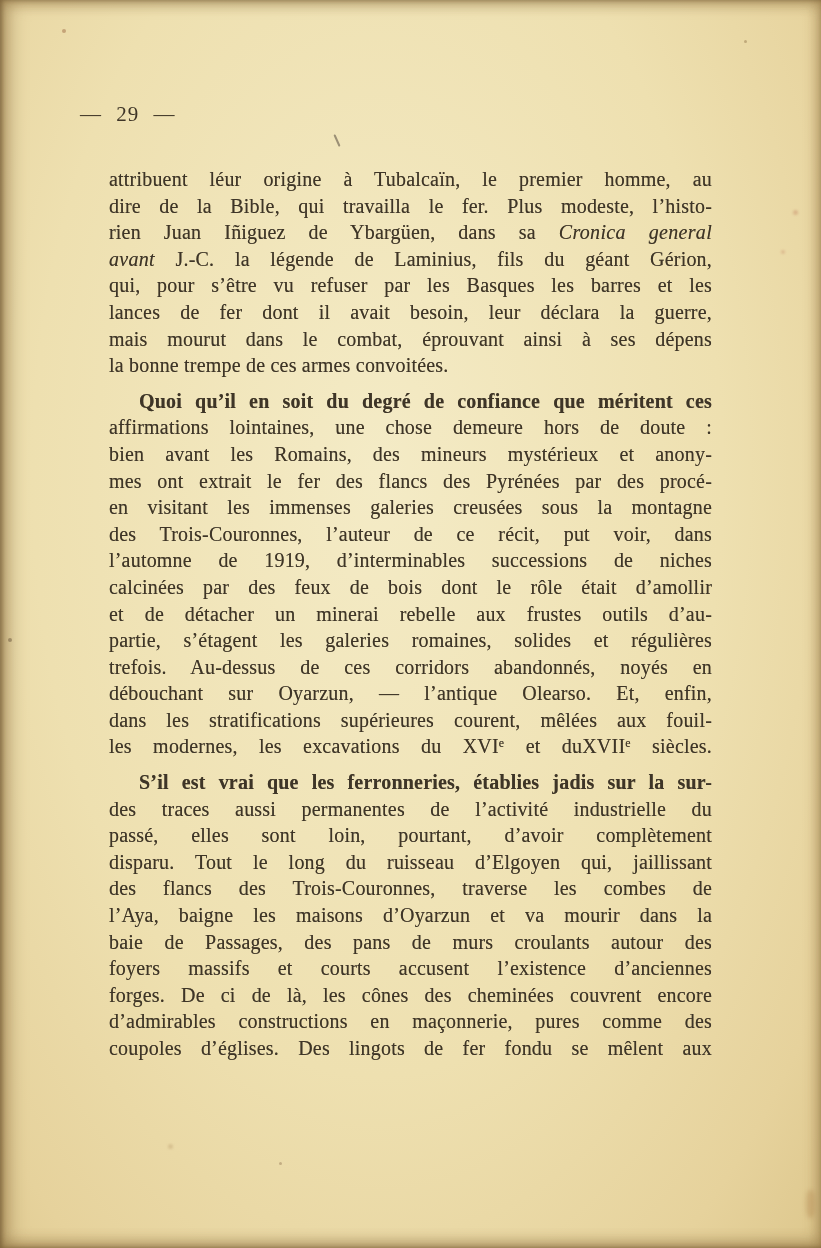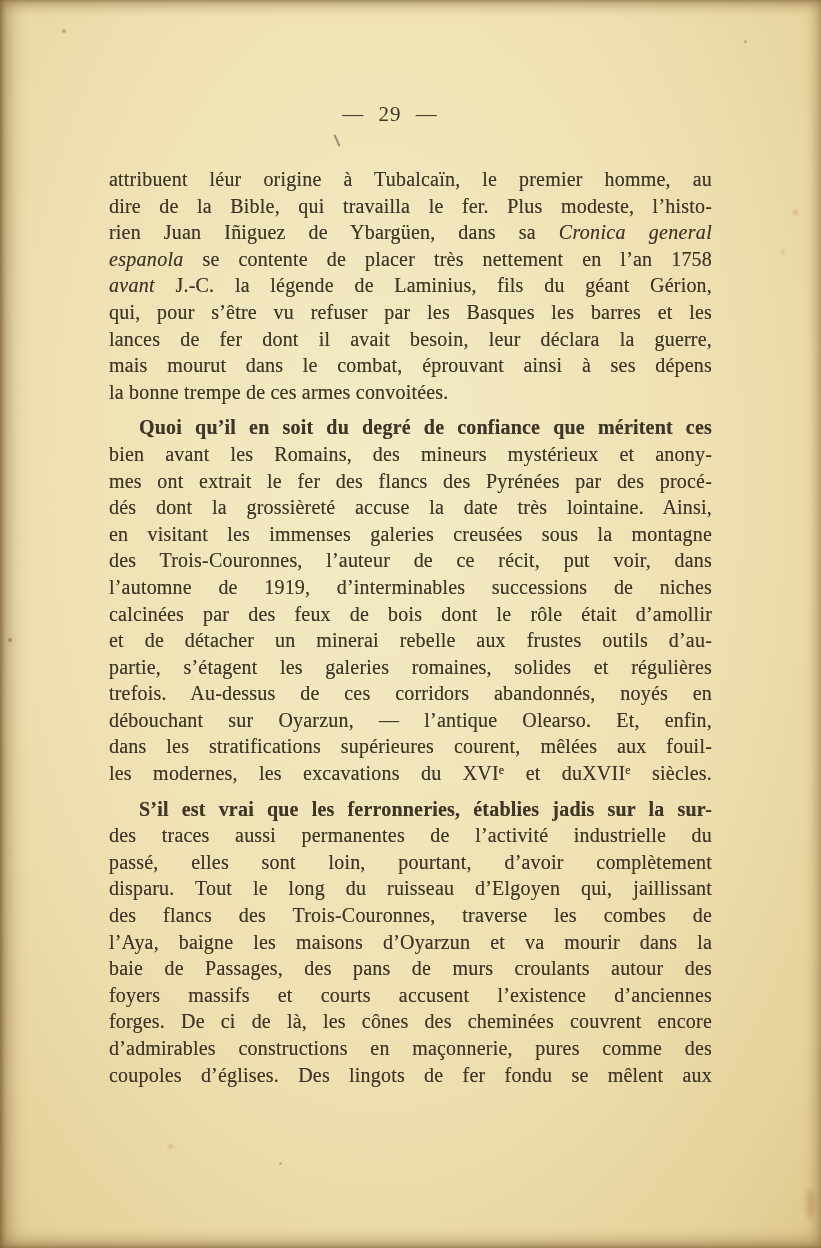--- a/index.html
+++ b/index.html
@@ -25,21 +25,20 @@
       inset 2px 0 4px rgba(70, 50, 25, 0.45),
       inset -5px 0 14px rgba(140, 105, 55, 0.28),
       inset 0 -6px 14px rgba(125, 95, 50, 0.30),
       inset 0 5px 12px rgba(135, 105, 55, 0.20);
   }
   .page-header {
     position: absolute;
     left: 80px;
     top: 102px;
     width: 620px;
-    text-align: center;
     font-size: 21px;
     letter-spacing: 1px;
     word-spacing: 8px;
   }
   .text-block {
     position: absolute;
     left: 100px;
     top: 157px;
     width: 621px;
     font-size: 20px;
@@ -83,32 +82,31 @@
 
   <div class="page-header">— 29 —</div>
 
   <div class="pen-mark"></div>
 
   <div class="text-block" id="text-block">
       <div class="para">
         <div class="line">attribuent léur origine à Tubalcaïn, le premier homme, au</div>
         <div class="line">dire de la Bible, qui travailla le fer. Plus modeste, l’histo-</div>
         <div class="line">rien Juan Iñiguez de Ybargüen, dans sa <em>Cronica general</em></div>
-        <div class="line"><em>espanola</em> se contente de placer très nettement en l’an 1758</div>
         <div class="line"><em>avant</em> J.-C. la légende de Laminius, fils du géant Gérion,</div>
         <div class="line">qui, pour s’être vu refuser par les Basques les barres et les</div>
         <div class="line">lances de fer dont il avait besoin, leur déclara la guerre,</div>
         <div class="line">mais mourut dans le combat, éprouvant ainsi à ses dépens</div>
         <div class="line last-left">la bonne trempe de ces armes convoitées.</div>
       </div>
       <div class="para">
         <div class="line indented">Quoi qu’il en soit du degré de confiance que méritent ces</div>
+        <div class="line">affirmations lointaines, une chose demeure hors de doute :</div>
         <div class="line">bien avant les Romains, des mineurs mystérieux et anony-</div>
         <div class="line">mes ont extrait le fer des flancs des Pyrénées par des procé-</div>
-        <div class="line">dés dont la grossièreté accuse la date très lointaine. Ainsi,</div>
         <div class="line">en visitant les immenses galeries creusées sous la montagne</div>
         <div class="line">des Trois-Couronnes, l’auteur de ce récit, put voir, dans</div>
         <div class="line">l’automne de 1919, d’interminables successions de niches</div>
         <div class="line">calcinées par des feux de bois dont le rôle était d’amollir</div>
         <div class="line">et de détacher un minerai rebelle aux frustes outils d’au-</div>
         <div class="line">partie, s’étagent les galeries romaines, solides et régulières</div>
         <div class="line">trefois. Au-dessus de ces corridors abandonnés, noyés en</div>
         <div class="line">débouchant sur Oyarzun, — l’antique Olearso. Et, enfin,</div>
         <div class="line">dans les stratifications supérieures courent, mêlées aux fouil-</div>
         <div class="line">les modernes, les excavations du XVI<sup>e</sup> et duXVII<sup>e</sup> siècles.</div>

